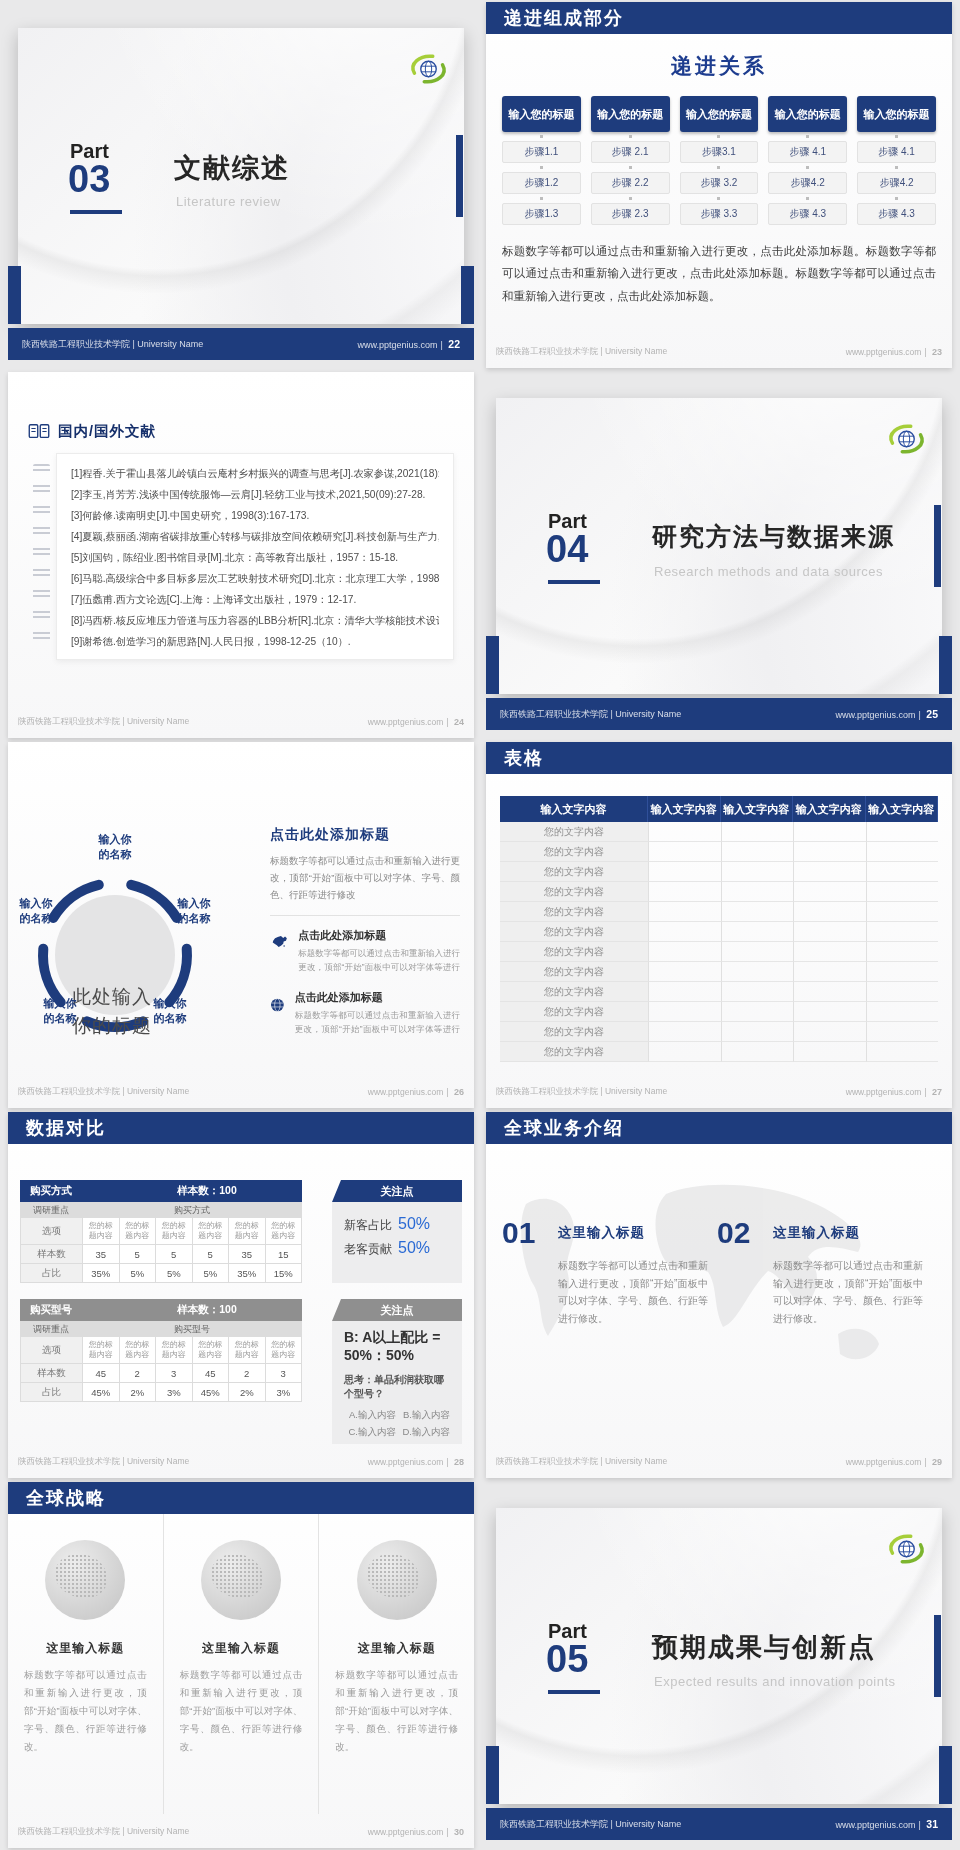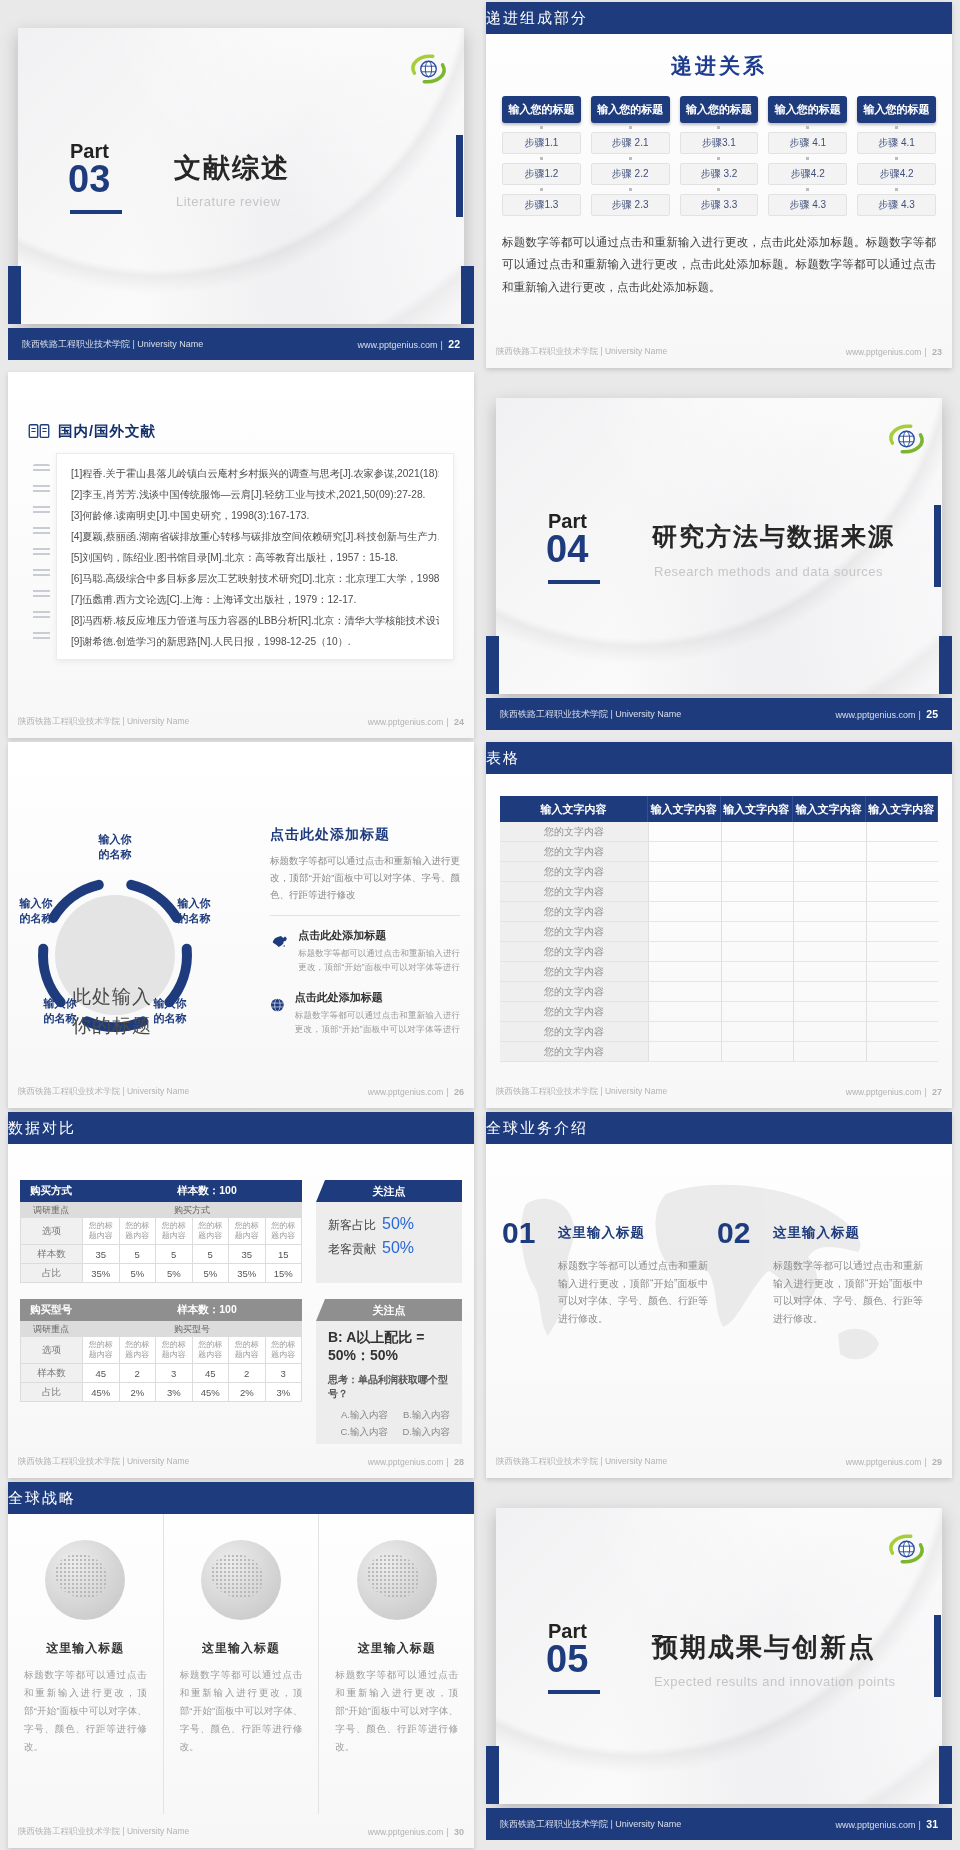--- a/index.html
+++ b/index.html
@@ -1,22 +1,22 @@
 <!DOCTYPE html>
 <html><head>
 <meta charset="utf-8">
 <style>
   html,body{margin:0;padding:0;}
   body{width:960px;height:1850px;background:#e9e9ea;position:relative;
        font-family:"Liberation Sans","DejaVu Sans",sans-serif;overflow:hidden;}
   .cell{position:absolute;width:466px;height:366px;}
   
   .cell.content{background:linear-gradient(180deg,#ffffff,#f7f7f8);box-shadow:0 2px 5px rgba(0,0,0,.15);}
-  .chead{height:32px;background:#1e3c7d;color:#fff;font-weight:normal;font-size:15px;
-         line-height:32px;letter-spacing:2px;}
+  .chead{height:32px;background:#1e3c7d;color:#fff;font-weight:bold;font-size:18px;
+         line-height:32px;padding-left:18px;letter-spacing:2px;}
   .cbody{position:absolute;top:32px;left:0;right:0;bottom:34px;overflow:hidden;}
   .cfooter,.pfooter{display:flex;justify-content:space-between;align-items:center;}
   .cfooter{position:absolute;left:10px;right:10px;bottom:10px;font-size:8.5px;color:#b3b3b3;}
   .cfooter b{font-weight:bold;font-size:9px;color:#b3b3b3;}
   .fr span{margin-right:3px;}
   
   .pcard{position:absolute;left:10px;right:10px;top:26px;bottom:44px;overflow:hidden;
     background:
       radial-gradient(circle at 80% -25%, rgba(255,255,255,.95) 0%, rgba(244,244,245,0) 55%),
       radial-gradient(circle at 115% 70%, #fbfbfc 0%, #f0f0f2 45%, rgba(240,240,242,0) 72%),
@@ -38,21 +38,21 @@
   .plogo{position:absolute;left:398px;top:50px;width:45px;height:34px;}
   .pfooter{position:absolute;left:0;right:0;bottom:8px;height:32px;background:#1e3c7d;
            padding:0 14px;font-size:9px;color:rgba(255,255,255,.82);box-sizing:border-box;}
   .pfooter b{font-size:10.5px;color:#fff;}
   .pre{white-space:pre-line;}
   
   .s23-body{padding:8px 16px 0;}
   .s23-title{text-align:center;font-size:21px;font-weight:bold;color:#1e3d8f;letter-spacing:3px;margin:10px 0 16px;}
   .s23-cols{display:flex;gap:10px;}
   .s23-col{flex:1;}
-  .s23-btn{height:27px;background:#1e3c7d;border-radius:3px;color:#fff;font-weight:bold;font-size:11px;
+  .s23-btn{height:36px;background:#1e3c7d;border-radius:3px;color:#fff;font-weight:bold;font-size:11px;
            display:flex;align-items:center;justify-content:center;box-shadow:0 2px 3px rgba(0,0,0,.25);}
   .vdot{width:3px;height:3px;background:#bdbdbd;margin:3px auto;}
   .s23-step{height:20px;background:#f3f3f3;border:1px solid #e2e2e2;border-radius:2px;
             font-size:10px;color:#40507c;display:flex;align-items:center;justify-content:center;}
   .s23-para{margin-top:15px;font-size:11.5px;color:#3c3c3c;line-height:1.95;text-align:justify;}
   
   .s24-body{padding:14px 18px 0;}
   .s24-sec{display:flex;align-items:center;gap:8px;margin:4px 0 12px 2px;
            font-size:14.5px;font-weight:bold;color:#16306b;letter-spacing:1px;}
   .refs{position:relative;margin-left:30px;margin-right:2px;background:#fff;border:1px solid #ececec;
@@ -77,21 +77,21 @@
   
   .s27-table{margin:22px 14px 0;}
   .s27-row,.s27-hrow{display:grid;grid-template-columns:148px repeat(4,1fr);}
   .s27-hcell{height:26px;line-height:26px;background:#1e3c7d;color:#fff;font-weight:bold;
              font-size:11px;text-align:center;border-right:1px solid #30509a;}
   .s27-cell{height:19px;line-height:19px;font-size:10px;text-align:center;}
   .s27-cell.lbl{background:#efefef;color:#8f8f8f;border-bottom:1px solid #e4e4e4;}
   .s27-cell.emp{border-bottom:1px solid #e6e6e6;border-left:1px solid #e0e0e0;}
   
   .s28-wrap{padding:36px 12px 0;display:flex;flex-direction:column;gap:16px;}
-  .s28-row{display:flex;gap:14px;}
+  .s28-row{display:flex;gap:30px;}
   .s28-table{width:282px;flex:none;}
   .t-head{display:flex;height:22px;align-items:center;color:#fff;font-size:10.5px;font-weight:bold;}
   .t-head.blue{background:#1e3c7d;} .t-head.gray{background:#8f8f8f;}
   .t-head .tn{width:92px;padding-left:10px;box-sizing:border-box;}
   .t-head .ts{flex:1;text-align:center;}
   .t-sub{display:flex;height:16px;align-items:center;background:#dcdcdc;font-size:9px;color:#666;}
   .t-sub .tn{width:62px;text-align:center;}
   .t-sub .ts{flex:1;text-align:center;}
   .t-grid{display:grid;grid-template-columns:62px repeat(6,1fr);border-left:1px solid #dcdcdc;}
   .tg{border-right:1px solid #dcdcdc;border-bottom:1px solid #dcdcdc;display:flex;

